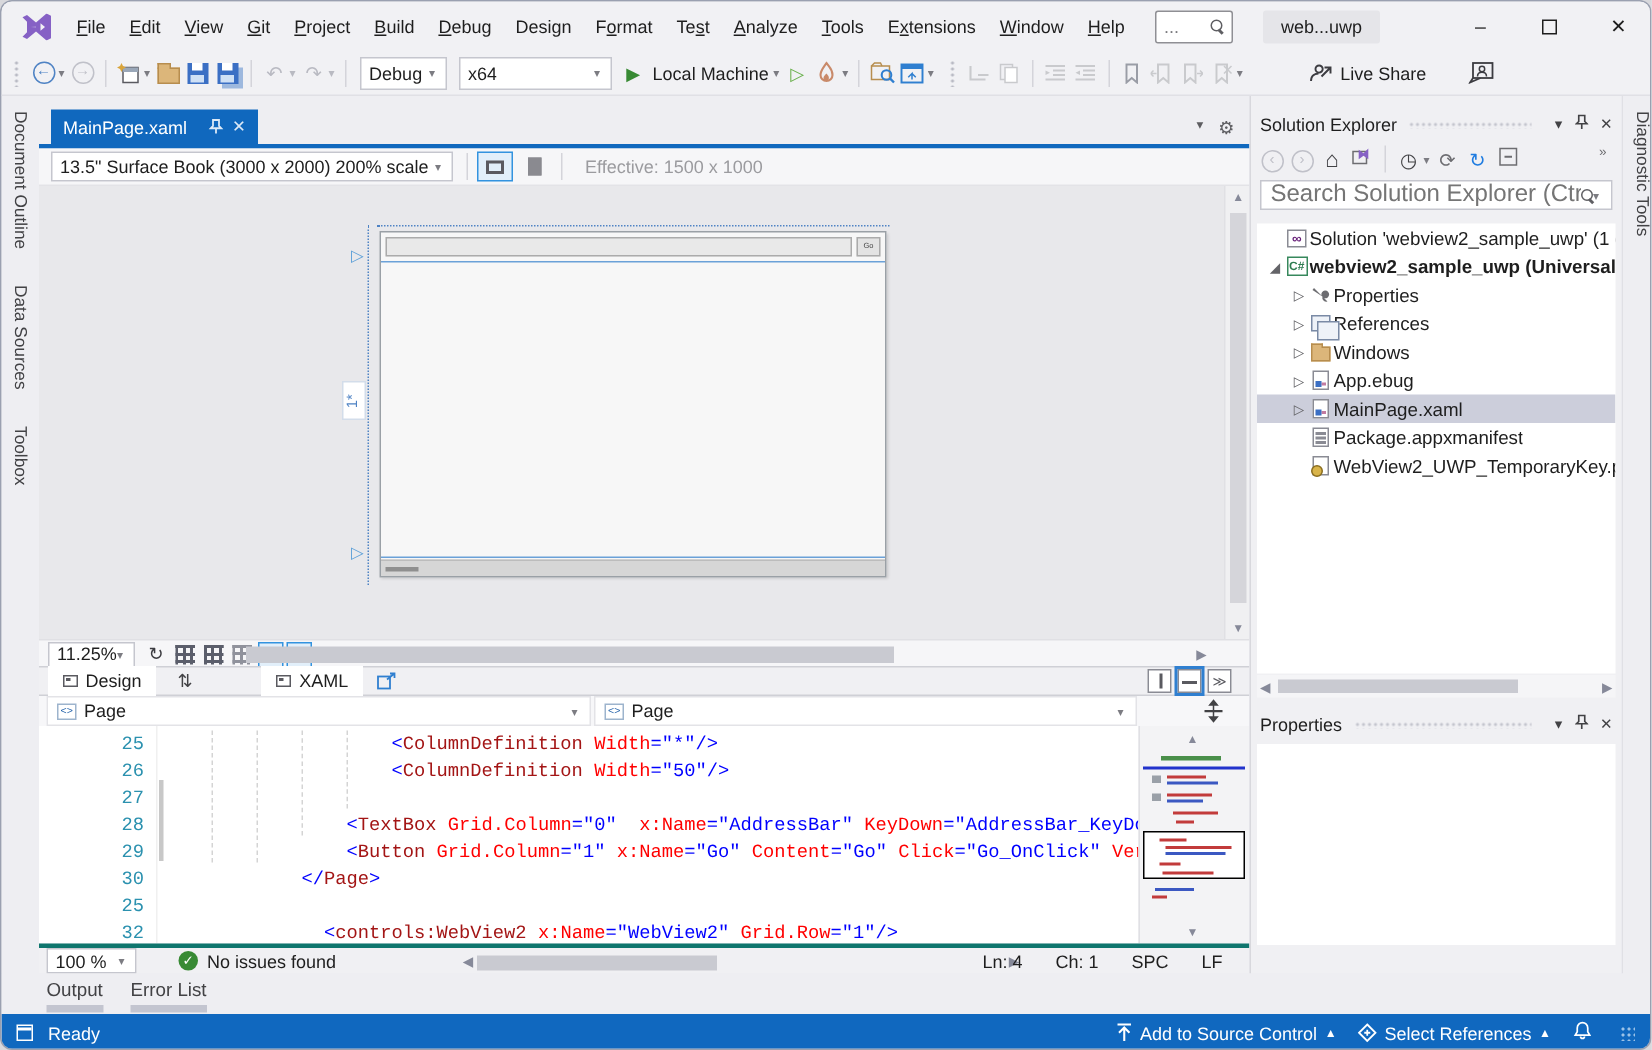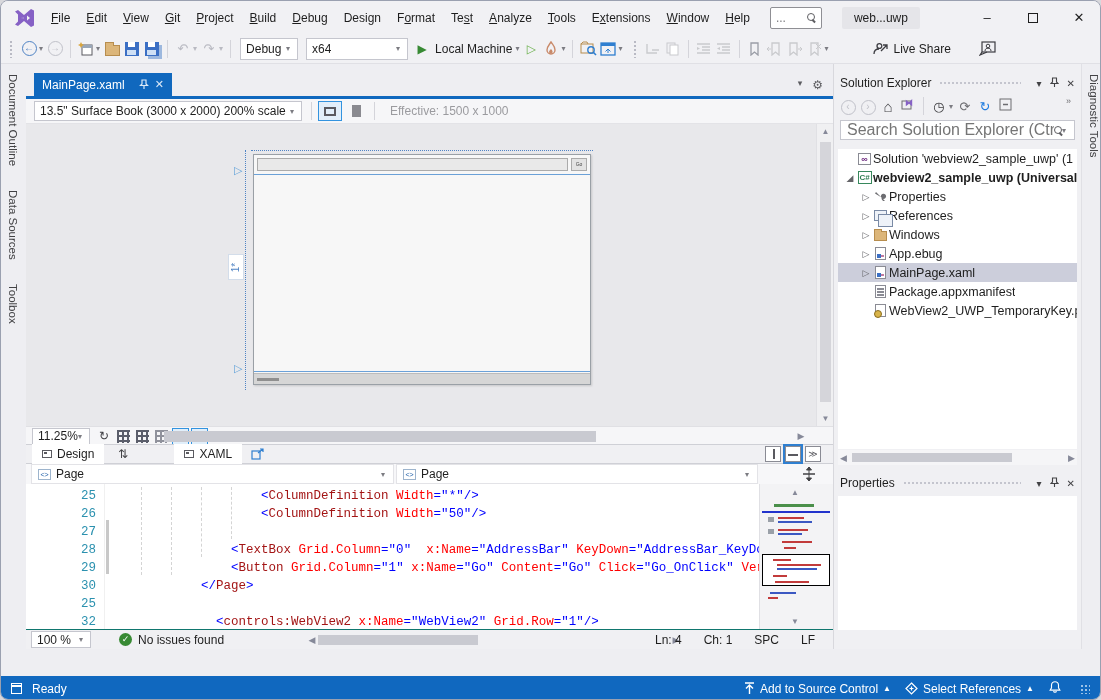--- a/index.html
+++ b/index.html
@@ -120,21 +120,21 @@
   .lnum { position:absolute; left:0; width:70px; text-align:right; color:#2b91af; }
   .ctext { position:absolute; left:85px; white-space:pre; }
   .tk-d { color:#0000ff; } .tk-e { color:#a31515; } .tk-a { color:#ff0000; } .tk-v { color:#0000ff; } .tk-w,.tk-p { color:#000; }
   .iguide { position:absolute; top:3px; height:88px; border-left:1px dashed #d4d4d4; }
   .chbar { position:absolute; left:80px; top:36px; width:3px; height:54px; background:#c8c8c8; }
   .minimap { position:absolute; left:733px; top:420px; width:74px; height:145px; background:#f3f3f5; border-left:1px solid #e0e0e4; }
   .mm { position:absolute; }
   .mm-view { position:absolute; left:2px; top:70px; width:68px; height:32px; border:1px solid #000; background:#fff; }
 
   
-  .edstatus { position:absolute; left:0; top:565px; width:807px; height:20px; background:#f0f0f3; border-top:1px solid #0f766e; display:flex; align-items:center; }
+  .edstatus { position:absolute; left:0; top:565px; width:807px; height:20px; background:#f0f0f3; border-top:3px solid #0f766e; display:flex; align-items:center; }
   .chk { width:13px; height:13px; border-radius:50%; background:#388a34; color:#fff; font-size:9px; line-height:13px; text-align:center; margin:0 6px 0 24px; }
   .ed-hthumb { position:absolute; left:292px; top:5px; width:160px; height:10px; background:#c9cad1; }
   .ed-pos { position:absolute; display:flex; gap:0; right:18px; width:160px; justify-content:space-between; color:#1e1e1e; }
 
   
   .rightpanel { position:absolute; left:832px; top:63px; width:248px; height:585px; background:#f0f0f3; border-left:1px solid #d8d8dd; }
   .pw-head { display:flex; align-items:center; height:22px; padding:0 6px; color:#1e1e1e; }
   .pw-grip { flex:1; height:5px; margin:0 8px;
      background-image:radial-gradient(circle,#c4c5ce 1px, transparent 1.1px); background-size:4px 4px; background-position:0 0; }
   .pw-btn { font-size:10px; color:#424245; margin-left:8px; }
@@ -669,20 +669,24 @@
         <span class="pw-btn">▾</span>
         <span class="pw-btn"><svg width="9" height="11" viewBox="0 0 9 11">
               <path d="M2.5 1h4v4L8 6.5H1L2.5 5zM4.5 6.5V10" stroke="#424245" fill="none" stroke-width="1.1"></path>
             </svg></span>
         <span class="pw-btn">✕</span>
       </div>
     </div>
     <div class="props-body"></div>
   </div>
 
+  <div class="bottomtabs" id="bottomTabs">
+      <div class="btab" style="left: 30px;"><span>Output</span><span class="bar"></span></div>
+      <div class="btab" style="left: 86px;"><span>Error List</span><span class="bar"></span></div>
+    </div>
 
   <div class="statusbar">
     <span class="st-restore"></span>
     <span>Ready</span>
     <div class="st-right">
       <span class="st-item">
         <svg width="11" height="13" viewBox="0 0 11 13">
             <path d="M5.5 12V3M2 6.5L5.5 3 9 6.5M1 1h9" stroke="#fff" fill="none" stroke-width="1.4"></path>
           </svg>
         <span>Add to Source Control</span>

